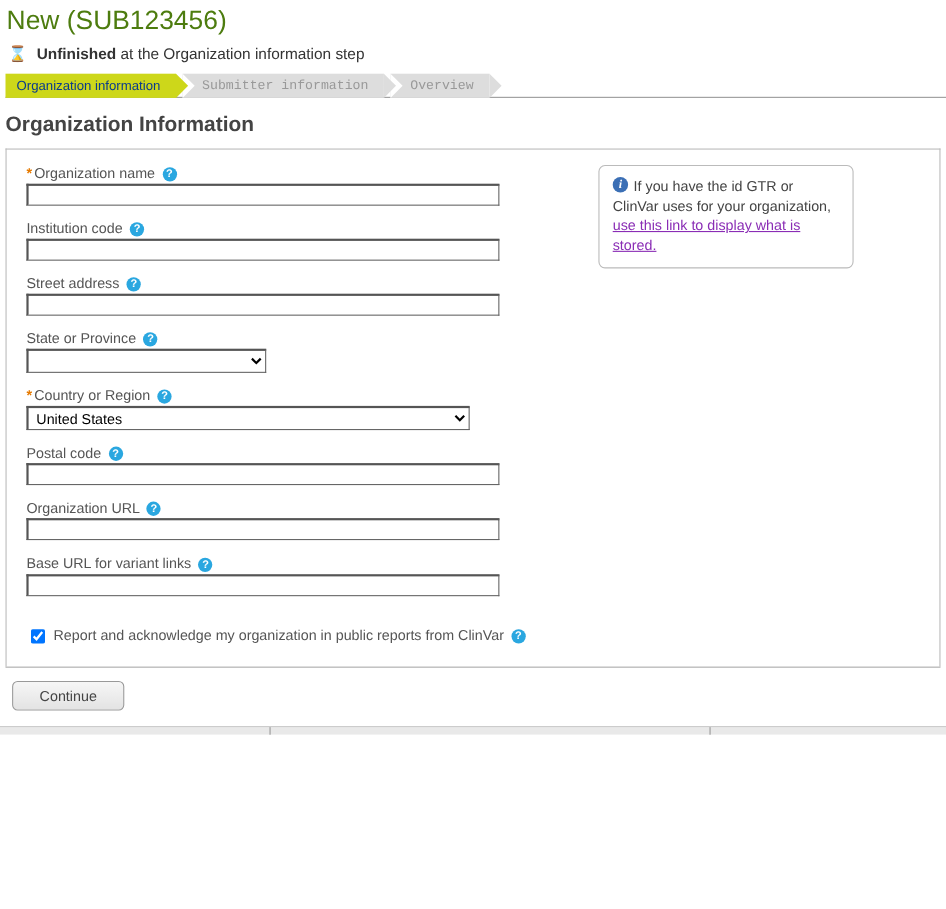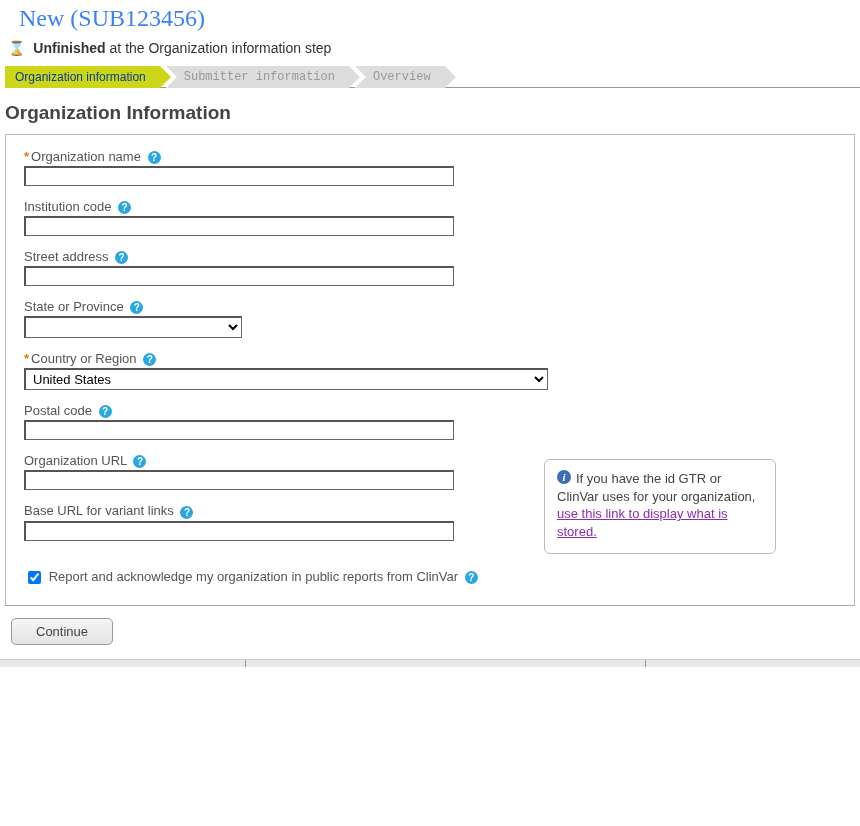--- a/index.html
+++ b/index.html
@@ -8,23 +8,22 @@
     padding: 0;
     font-family: Arial, Helvetica, sans-serif;
     font-size: 13px;
     color: #333;
     width: 860px;
     background: #fff;
   }
   .page-title {
     font-size: 24px;
     font-weight: normal;
-    color: #3b82f6;
-    margin: 5px 0 8px 19px;
-    font-family: Liberation Serif, serif;
+    color: #4d7c0f;
+    margin: 5px 0 8px 6px;
   }
   .status-line {
     margin: 0 0 10px 8px;
     font-size: 14px;
   }
   .hourglass {
     font-weight: bold;
     color: #1a2a8a;
     margin-right: 4px;
   }
@@ -90,21 +89,21 @@
   .form-box {
     border: 1px solid #bbb;
     border-bottom: none;
     margin: 0 5px;
     position: relative;
     padding: 14px 18px 18px 18px;
   }
   .form-area {
     display: flex;
     gap: 60px;
-    align-items: flex-end;
+    align-items: flex-start;
   }
   .fields { width: 460px; }
   .field { margin-bottom: 13px; }
   .field label {
     display: block;
     color: #555;
     font-size: 13px;
     margin-bottom: 2px;
   }
   .req { color: #e67a00; font-weight: bold; margin-right: 2px; }
@@ -128,21 +127,21 @@
     height: 20px;
     border: 1px solid #666;
     border-top: 2px solid #555;
     border-left: 2px solid #555;
     padding: 1px 3px;
     font-size: 13px;
     background: #fff;
   }
   select { height: 22px; }
   .select-narrow { width: 218px; }
-  .select-wide { width: 524px; }
+  .select-wide { width: 403px; }
   .info-box {
     border: 1px solid #bbb;
     border-radius: 6px;
     padding: 10px 12px 12px 12px;
     width: 232px;
     font-size: 13px;
     color: #444;
     line-height: 1.35;
   }
   .info-icon {

